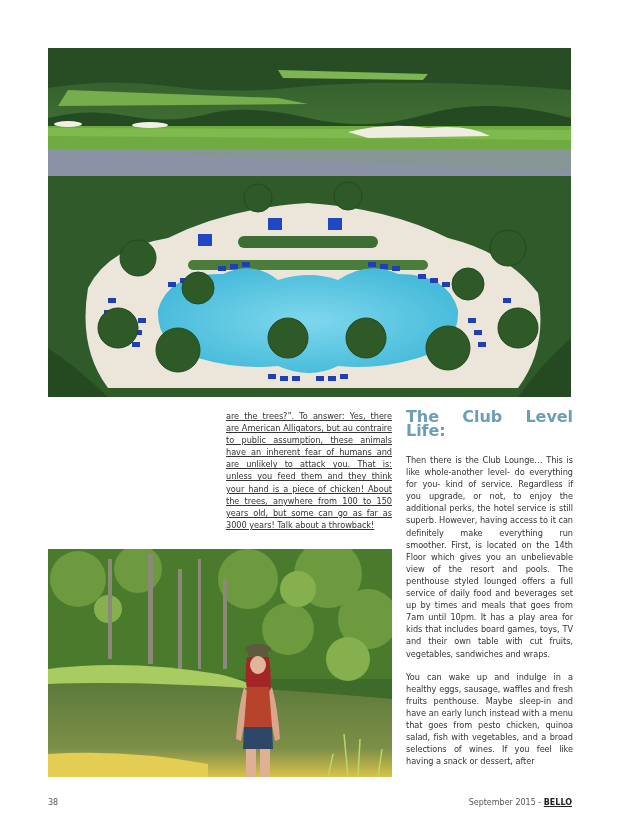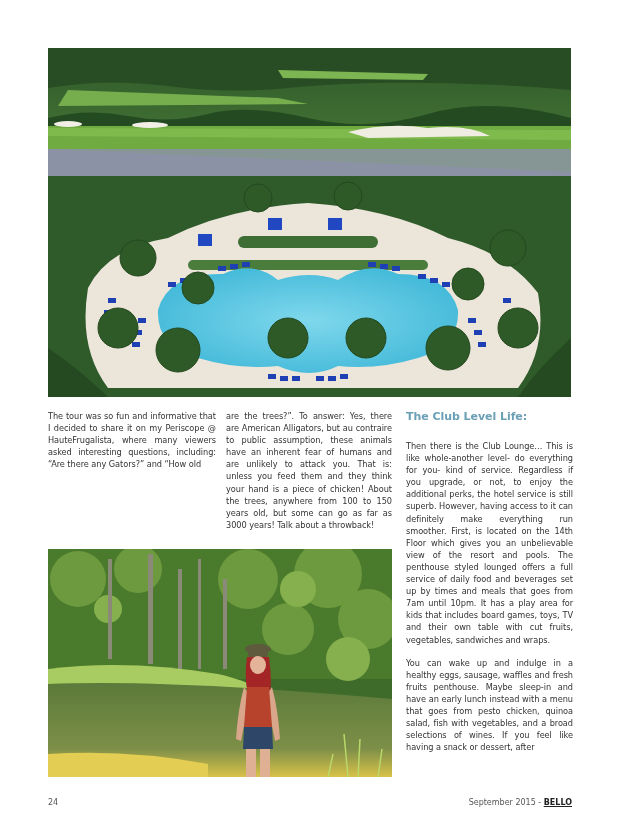--- a/index.html
+++ b/index.html
@@ -10,24 +10,24 @@
   .photo { position: absolute; overflow: hidden; }
   #hero { left: 48px; top: 48px; width: 523px; height: 349px; background: #4e7a3a; }
   #river-photo { left: 48px; top: 549px; width: 344px; height: 228px; background: #6a8a3a; }
 
   .col {
     position: absolute; font-size: 8.2px; line-height: 12.1px; text-align: justify;
     color: #333333; letter-spacing: -0.05px;
   }
   .col p { margin: 0 0 11px 0; }
   #col1 { left: 48px; top: 410px; width: 168px; }
-  #col2 { left: 226px; top: 410px; width: 166px; }
+  #col2 { left: 226px; top: 410px; width: 166px; text-decoration: underline; }
   #col3 { left: 406px; top: 410px; width: 167px; }
   #col3 h2 {
-    font-family: "DejaVu Sans", sans-serif; font-size: 11px; font-weight: bold; color: #6a9fb5;
+    font-family: "DejaVu Sans", sans-serif; font-size: 16px; font-weight: bold; color: #6a9fb5;
     margin: 0 0 16px 0; line-height: 14px;
   }
   .footer { position: absolute; top: 798px; font-size: 8px; color: #555; }
   #page-num { left: 48px; }
   #issue { right: 48px; }
   #issue b { color: #222; text-decoration: underline; }
 </style>
 </head>
 <body>
 
@@ -119,21 +119,20 @@
         <circle cx="90" cy="210" r="18"></circle>
         <circle cx="460" cy="200" r="18"></circle>
     </g>
 
     <path d="M0 300 Q30 320 60 349 L0 349Z" fill="#254a22"></path>
     <path d="M523 290 Q490 320 470 349 L523 349Z" fill="#254a22"></path>
   </svg>
 </div>
 
 <div class="col" id="col1">
-  <p>The tour was so fun and informative that I decided to share it on my Periscope @ HauteFrugalista, where many viewers asked interesting questions, including: “Are there any Gators?” and “How old</p>
 </div>
 
 <div class="col" id="col2">
   <p>are the trees?”. To answer: Yes, there are American Alligators, but au contraire to public assumption, these animals have an inherent fear of humans and are unlikely to attack you. That is: unless you feed them and they think your hand is a piece of chicken! About the trees, anywhere from 100 to 150 years old, but some can go as far as 3000 years! Talk about a throwback!</p>
 </div>
 
 <div class="col" id="col3">
   <h2>The Club Level Life:</h2>
   <p>Then there is the Club Lounge… This is like whole-another level- do everything for you- kind of service.  Regardless if you upgrade, or not, to enjoy the additional perks, the hotel service is still superb. However, having access to it can definitely make everything run smoother. First, is located on the 14th Floor which gives you an unbelievable view of the resort and pools. The penthouse styled lounged offers a full service of daily food and beverages set up by times and meals that goes from 7am until 10pm. It has a play area for kids that includes board games, toys, TV and their own table with cut fruits, vegetables, sandwiches and wraps.</p>
   <p>You can wake up and indulge in a healthy eggs, sausage, waffles and fresh fruits penthouse. Maybe sleep-in and have an early lunch instead with a menu that goes from pesto chicken, quinoa salad, fish with vegetables, and a broad selections of wines. If you feel like having a snack or dessert, after</p>
@@ -193,16 +192,16 @@
 
     <g stroke="#b9d86a" stroke-width="1.5">
       <line x1="300" y1="228" x2="296" y2="185"></line>
         <line x1="310" y1="228" x2="312" y2="190"></line>
       <line x1="330" y1="228" x2="334" y2="200"></line>
         <line x1="280" y1="228" x2="285" y2="205"></line>
     </g>
   </svg>
 </div>
 
-<div class="footer" id="page-num">24</div>
+<div class="footer" id="page-num">38</div>
 <div class="footer" id="issue">
   <span>September 2015 - </span><b>BELLO</b>
 </div>
 
 </body></html>

